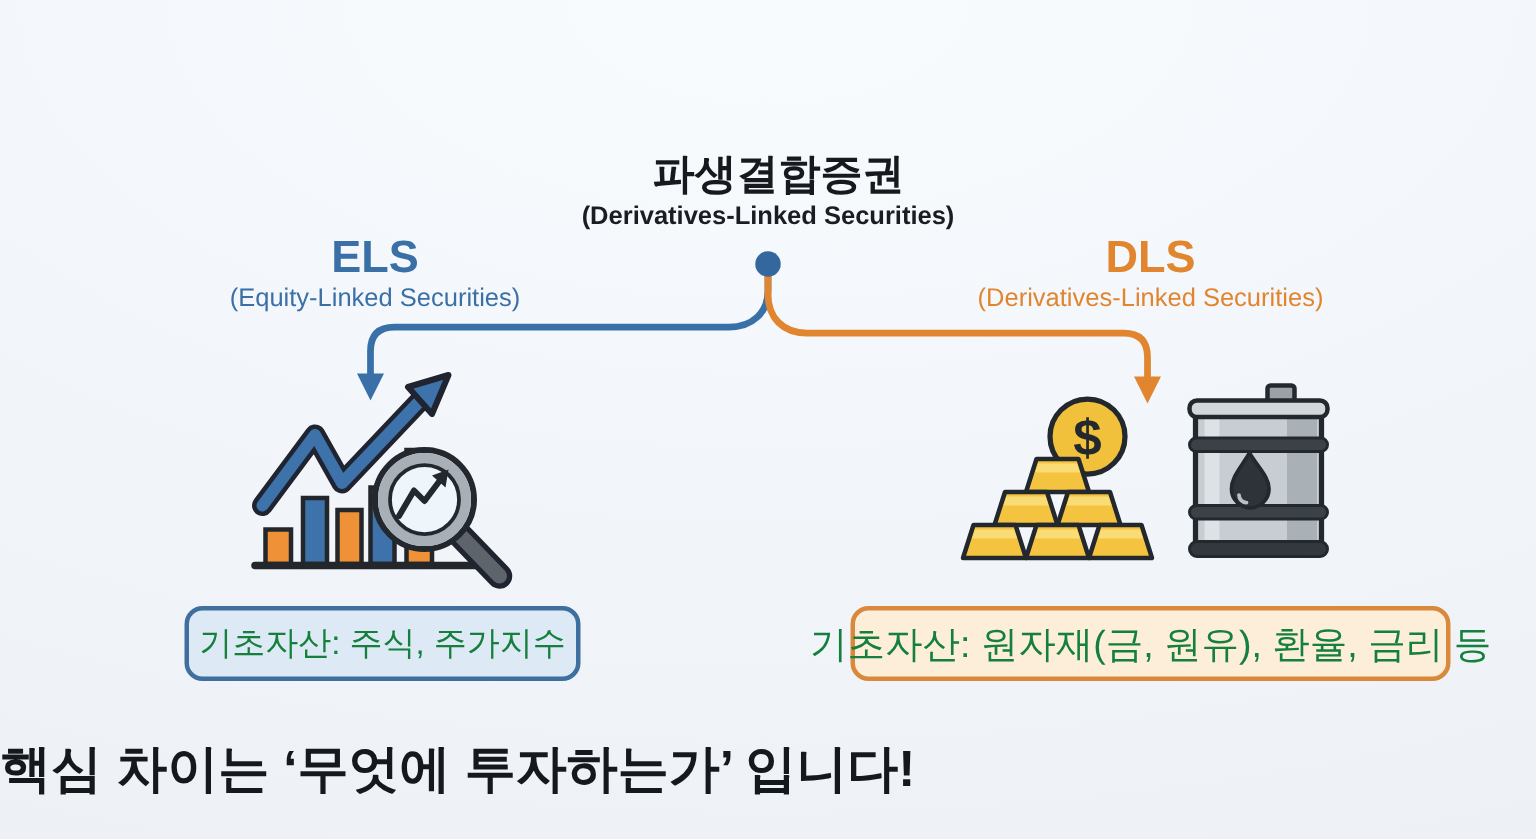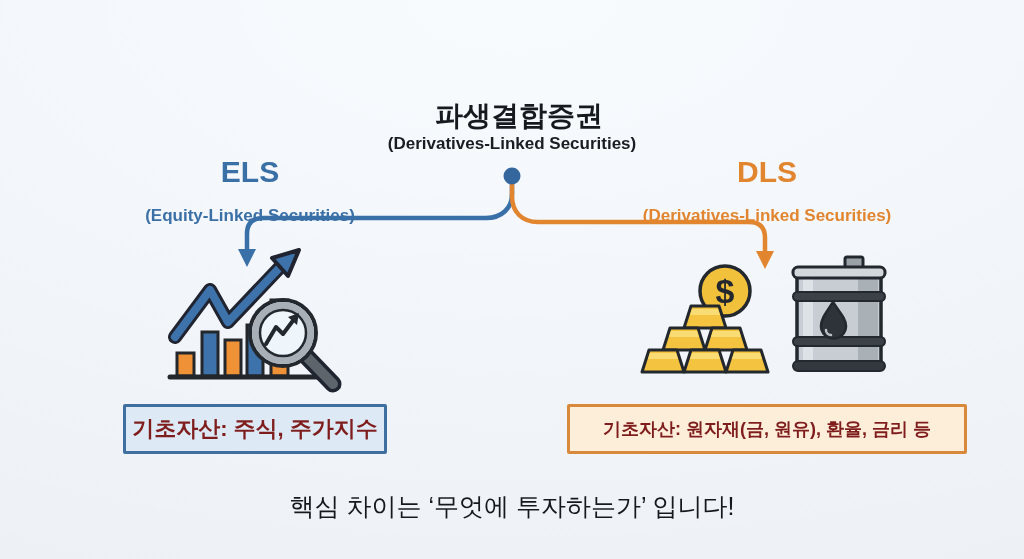--- a/index.html
+++ b/index.html
@@ -24,49 +24,49 @@
   .t-dls{color:#e2852f;}
 
   .root-node{
     position:absolute;top:100px;left:0;width:100%;text-align:center;
   }
   .root-label{font-size:28px;font-weight:800;color:#16191d;line-height:1.15;margin-left:14px;}
   .root-sublabel{font-size:17px;font-weight:700;color:#1a1d21;margin-top:2px;}
 
   .branch-heading{position:absolute;top:155px;text-align:center;white-space:nowrap;}
   .branch-heading .b-label{font-size:30px;font-weight:800;line-height:1.1;}
-  .branch-heading .b-sublabel{font-size:17px;font-weight:700;margin-top:18px;}
+  .branch-heading .b-sublabel{font-size:17px;font-weight:400;margin-top:1px;}
   .els-heading{left:250px;transform:translateX(-50%);color:#3b70a6;}
   .dls-heading{left:767px;transform:translateX(-50%);color:#e2852f;}
 
   .connectors{position:absolute;left:0;top:0;width:1024px;height:559px;}
 
   .icon-svg{position:absolute;}
   .icon-chart{left:160px;top:242px;width:190px;height:160px;}
   .icon-gold{left:635px;top:262px;width:150px;height:115px;}
   .icon-oil{left:788px;top:253px;width:102px;height:122px;}
 
   .asset-box{
     position:absolute;top:404px;height:50px;
     display:flex;align-items:center;justify-content:center;
-    border-radius:2px;box-sizing:border-box;
-    font-weight:700;color:#7f1d1d;white-space:nowrap;
+    border-radius:12px;box-sizing:border-box;
+    font-weight:400;color:#15803d;white-space:nowrap;
   }
   .els-box{
     left:123px;width:264px;
     background:#dde9f4;border:3px solid #3e6f9f;font-size:22px;
   }
   .dls-box{
     left:567px;width:400px;
-    background:#fdeeda;border:3px solid #d8893c;font-size:18px;
+    background:#fdeeda;border:3px solid #d8893c;font-size:25px;
   }
 
   .footer{
     position:absolute;top:490px;left:0;width:100%;
-    text-align:center;font-size:25px;font-weight:400;color:#15181c;
+    text-align:left;font-size:34px;font-weight:700;color:#15181c;
   }
 </style>
 </head>
 <body>
 
 <div class="canvas">
 
 
   <div class="root-node">
     <div class="root-label">파생결합증권</div>

